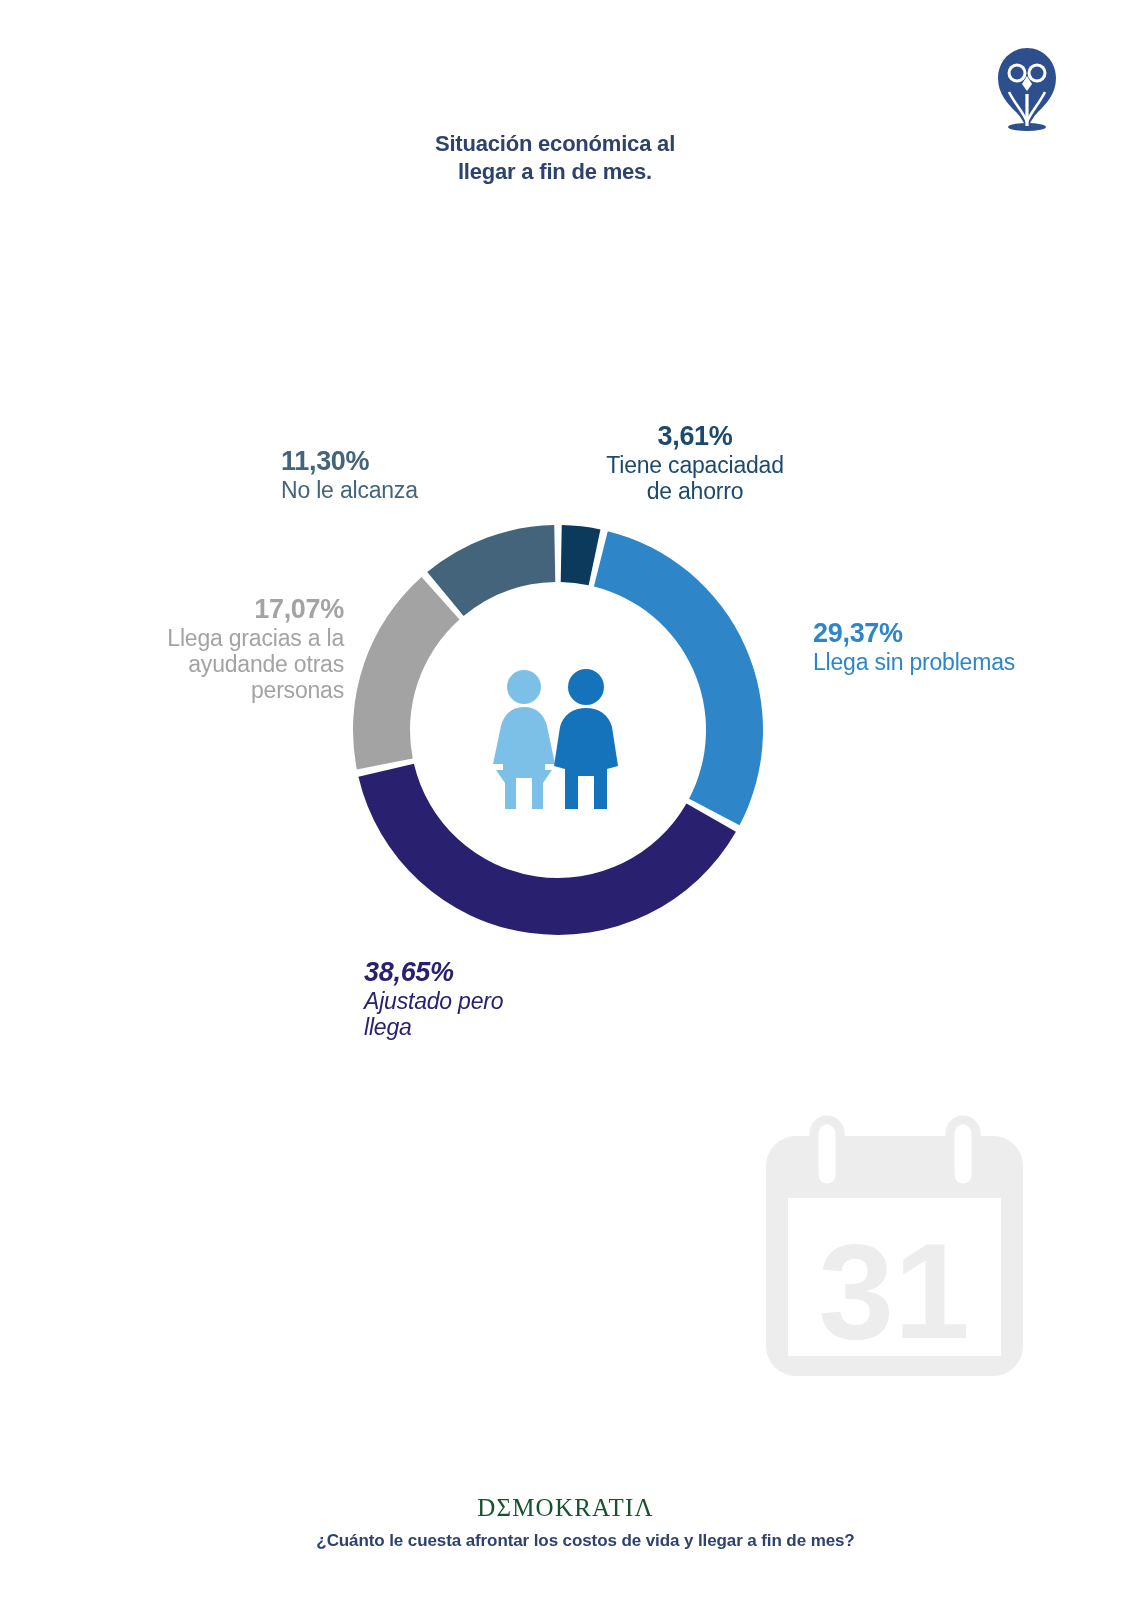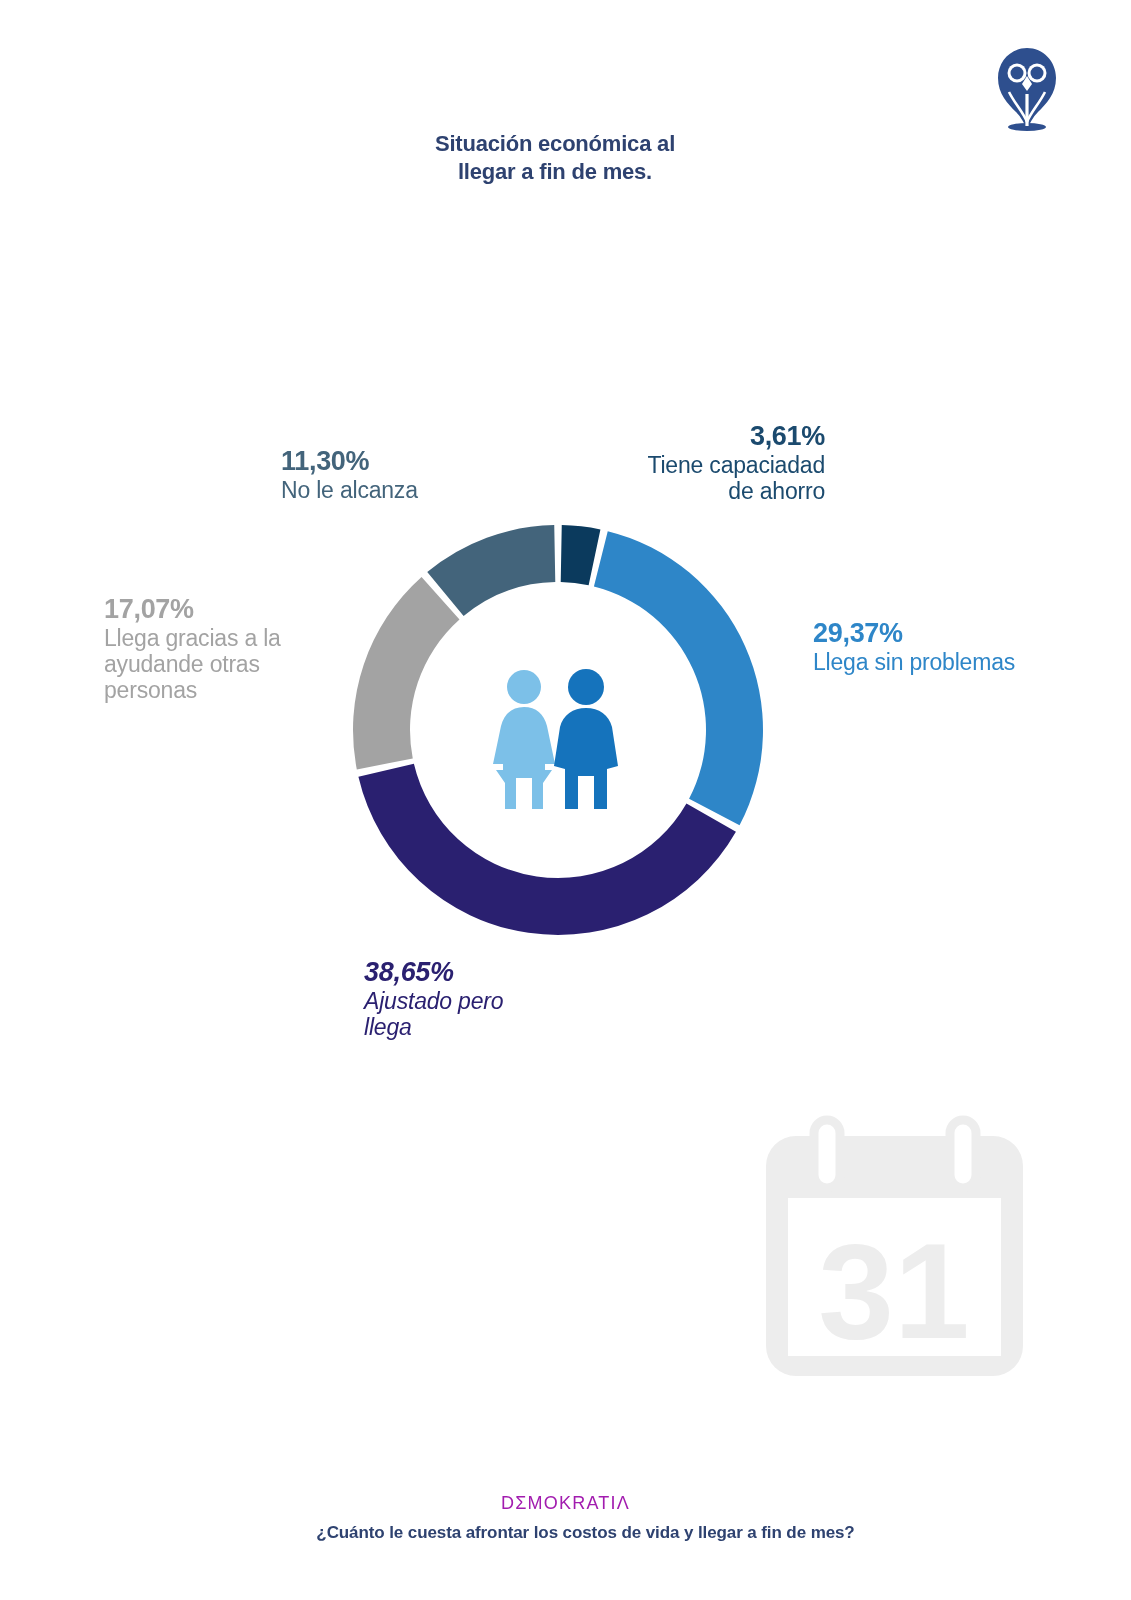--- a/index.html
+++ b/index.html
@@ -80,39 +80,39 @@
   }
   .slice-label .desc {
     font-size: 23px;
     font-weight: normal;
     line-height: 1.15;
     letter-spacing: -0.2px;
     display: block;
     white-space: pre-line;
   }
 
-  #label-ahorro   { left: 565px; top: 421px; width: 260px; text-align: right; }
+  #label-ahorro   { left: 565px; top: 421px; width: 260px; text-align: center; }
   #label-problemas{ left: 781px; top: 618px; width: 300px; text-align: left; margin-left: 32px; }
   #label-ajustado { left: 364px; top: 957px; width: 280px; text-align: left; font-style: italic; }
-  #label-ayuda    { left: 104px; top: 594px; width: 240px; text-align: left; }
+  #label-ayuda    { left: 104px; top: 594px; width: 240px; text-align: right; }
   #label-alcanza  { left: 281px; top: 446px; width: 210px; text-align: left; }
 
   
   #footer {
     position: absolute;
     left: 0;
     top: 1494px;
     width: 1131px;
     text-align: center;
   }
   #footer-brand {
-    font-family: Liberation Sans, sans-serif;
-    font-size: 18px;
+    font-family: Liberation Serif, serif;
+    font-size: 25px;
     letter-spacing: 1.2px;
-    color: #a21caf;
+    color: #14532d;
     line-height: 1.1;
   }
   #footer-question {
     margin-top: 9px;
     font-size: 17px;
     font-weight: bold;
     color: #2e4270;
     letter-spacing: -0.1px;
     margin-left: 40px;
   }

